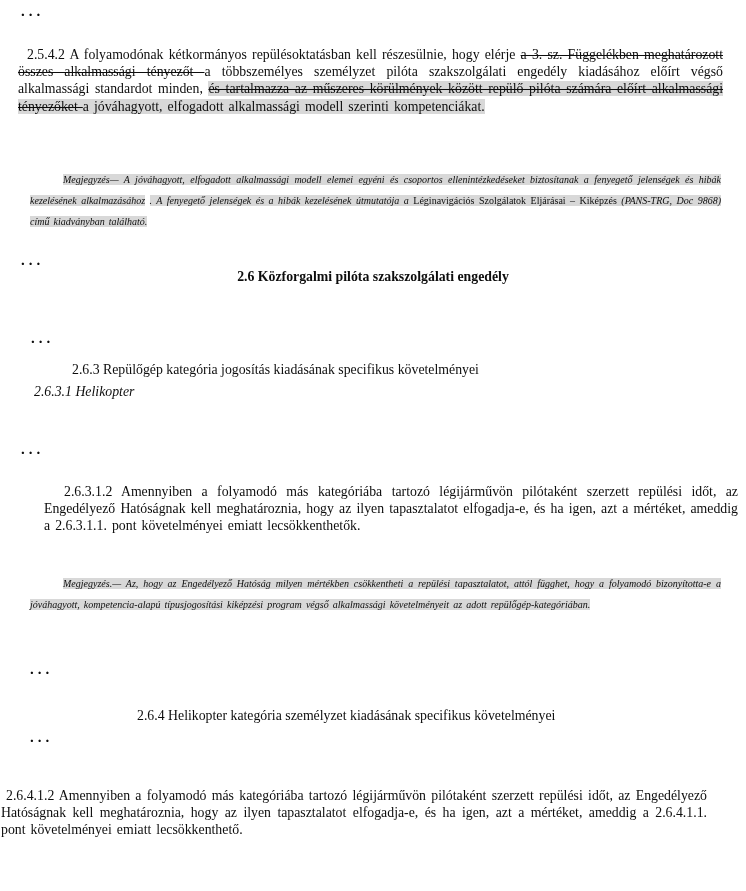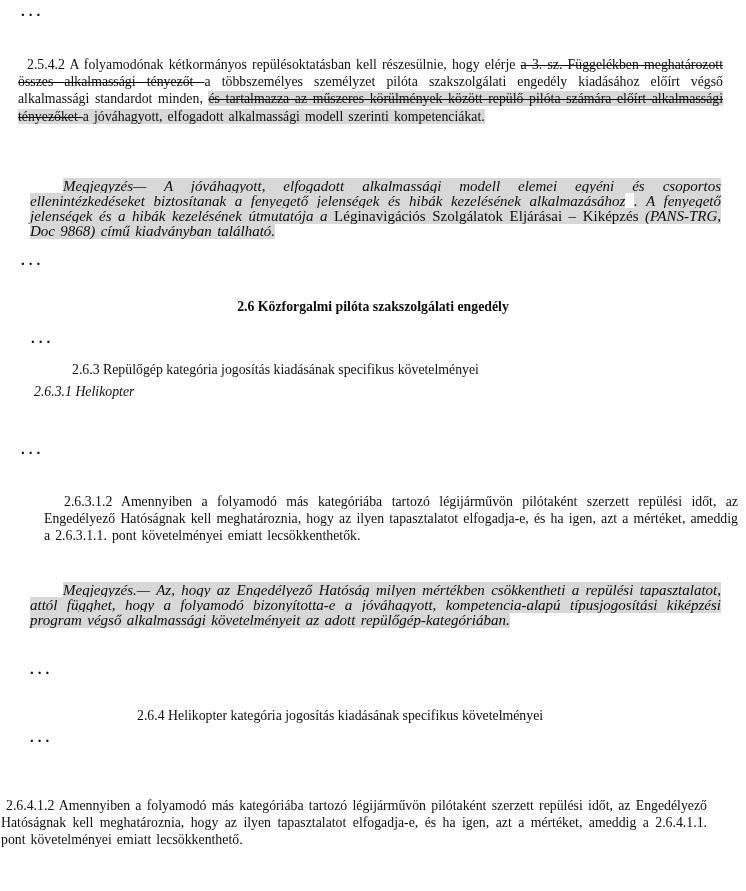--- a/index.html
+++ b/index.html
@@ -5,64 +5,64 @@
   * { margin: 0; padding: 0; box-sizing: border-box; }
   html, body { width: 746px; height: 891px; background: #ffffff; overflow: hidden; }
   body {
     position: relative;
     font-family: "Liberation Serif", "DejaVu Serif", serif;
     color: #0d0d0d;
     font-size: 13.8px;
     line-height: 17.2px;
   }
   .abs { position: absolute; }
-  .justify { text-align: justify; word-spacing: 1.6px; margin-top: 10px; }
+  .justify { text-align: justify; word-spacing: 1.6px; }
   .ellipsis {
     font-weight: 700;
     font-size: 15px;
     letter-spacing: 4px;
     line-height: 14px;
   }
   .strike { text-decoration: line-through; text-decoration-thickness: 1px; }
   .hl { background: #d8d8d8; }
   .hl-gap { background: #ffffff; }
   .italic { font-style: italic; }
   .upright { font-style: normal; }
   .bold { font-weight: 700; }
   .note {
     font-style: italic;
-    font-size: 15px;
-    line-height: 15px;
+    font-size: 10px;
+    line-height: 21px;
   }
   .center { text-align: center; }
 </style>
 </head>
 <body>
 
 <div class="abs ellipsis" style="left:21px; top:4px;">...</div>
 
 <p class="abs justify" style="left:18px; top:46px; width:705px; text-indent:9px;"><span>2.5.4.2 A folyamodónak kétkormányos repülésoktatásban kell részesülnie, hogy elérje </span><span class="strike">a 3. sz. Függelékben meghatározott összes alkalmassági tényezőt </span><span>a többszemélyes személyzet pilóta szakszolgálati engedély kiadásához előírt végső alkalmassági standardot minden, </span><span class="strike hl">és tartalmazza az műszeres körülmények között repülő pilóta számára előírt alkalmassági tényezőket </span><span class="hl">a jóváhagyott, elfogadott alkalmassági modell szerinti kompetenciákat.</span></p>
 
 <p class="abs justify note" style="left:30px; top:169px; width:691px; text-indent:33px;"><span class="hl italic">Megjegyzés— A jóváhagyott, elfogadott alkalmassági modell elemei egyéni és csoportos ellenintézkedéseket biztosítanak a fenyegető jelenségek és hibák kezelésének alkalmazásához</span><span class="hl-gap"> </span><span class="hl italic">. A fenyegető jelenségek és a hibák kezelésének útmutatója a </span><span class="hl upright">Léginavigációs Szolgálatok Eljárásai – Kiképzés </span><span class="hl italic">(PANS-TRG, Doc 9868) című kiadványban található.</span></p>
 
 <div class="abs ellipsis" style="left:21px; top:253px;">...</div>
 
-<h2 class="abs center bold" style="left:0; top:298px; width:746px; font-size:13.8px;">2.6 Közforgalmi pilóta szakszolgálati engedély</h2>
+<h2 class="abs center bold" style="left:0; top:268px; width:746px; font-size:13.8px;">2.6 Közforgalmi pilóta szakszolgálati engedély</h2>
 
 <div class="abs ellipsis" style="left:31px; top:331px;">...</div>
 
 <p class="abs" style="left:72px; top:361px; width:640px;">2.6.3 Repülőgép kategória jogosítás kiadásának specifikus követelményei</p>
 
 <p class="abs italic" style="left:34px; top:383px; width:640px;">2.6.3.1 Helikopter</p>
 
 <div class="abs ellipsis" style="left:21px; top:442px;">...</div>
 
 <p class="abs justify" style="left:44px; top:483px; width:694px; text-indent:20px;">2.6.3.1.2 Amennyiben a folyamodó más kategóriába tartozó légijárművön pilótaként szerzett repülési időt, az Engedélyező Hatóságnak kell meghatároznia, hogy az ilyen tapasztalatot elfogadja-e, és ha igen, azt a mértéket, ameddig a 2.6.3.1.1. pont követelményei emiatt lecsökkenthetők.</p>
 
 <p class="abs justify note" style="left:30px; top:573px; width:691px; text-indent:33px;"><span class="hl italic">Megjegyzés.— Az, hogy az Engedélyező Hatóság milyen mértékben csökkentheti a repülési tapasztalatot, attól függhet, hogy a folyamodó bizonyította-e a jóváhagyott, kompetencia-alapú típusjogosítási kiképzési program végső alkalmassági követelményeit az adott repülőgép-kategóriában.</span></p>
 
 <div class="abs ellipsis" style="left:30px; top:662px;">...</div>
 
-<p class="abs" style="left:137px; top:707px; width:600px;">2.6.4 Helikopter kategória jogosítás kiadásának specifikus követelményei</p>
+<p class="abs" style="left:137px; top:707px; width:600px;">2.6.4 Helikopter kategória személyzet kiadásának specifikus követelményei</p>
 
 <div class="abs ellipsis" style="left:30px; top:730px;">...</div>
 
 <p class="abs justify" style="left:1px; top:787px; width:706px; text-indent:5px;">2.6.4.1.2  Amennyiben a folyamodó más kategóriába tartozó légijárművön pilótaként szerzett repülési időt, az Engedélyező Hatóságnak kell meghatároznia, hogy az ilyen tapasztalatot elfogadja-e, és ha igen, azt a mértéket, ameddig a 2.6.4.1.1. pont követelményei emiatt lecsökkenthető.</p>
 
 </body></html>

